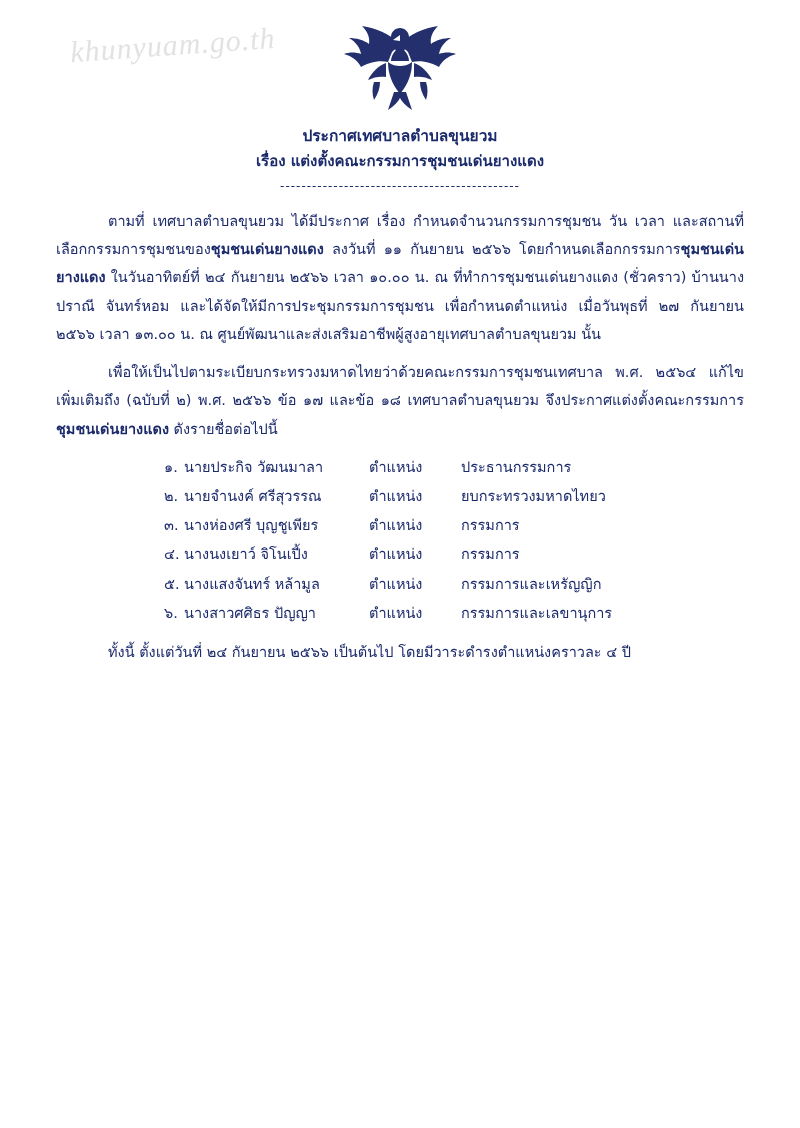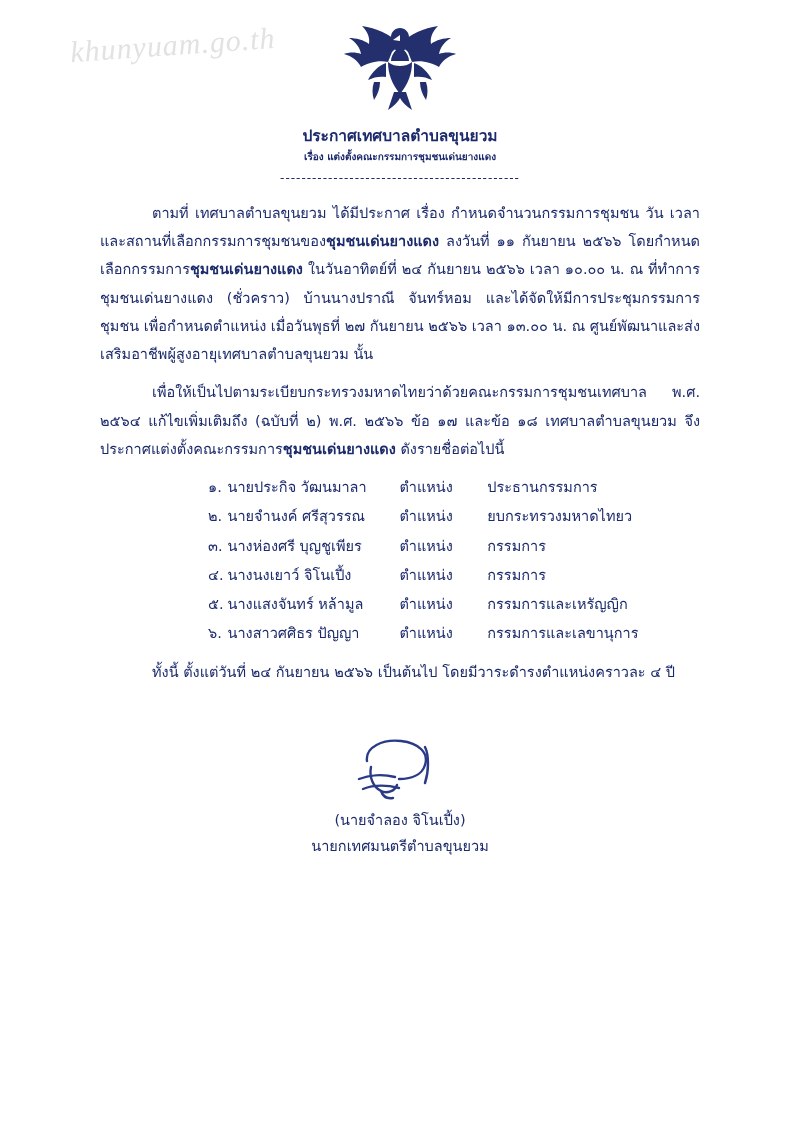--- a/index.html
+++ b/index.html
@@ -31,42 +31,42 @@
     font-family: "Liberation Serif", serif;
     font-style: italic;
     white-space: nowrap;
     user-select: none;
     transform: rotate(-4deg);
     z-index: 1;
   }
   .content {
     position: relative;
     z-index: 2;
-    padding: 0 100px;
+    padding: 0 56px;
   }
   .emblem {
     width: 100%;
     display: flex;
     justify-content: center;
     margin-top: 22px;
     margin-bottom: 10px;
   }
   .emblem svg { display: block; }
 
   .title-block {
     text-align: center;
     line-height: 1.6;
   }
   .title-line {
     font-size: 15.5px;
     font-weight: bold;
     color: #1b2a6b;
   }
   .subject-line {
-    font-size: 10px;
+    font-size: 15px;
     font-weight: bold;
     color: #1b2a6b;
   }
   .divider {
     text-align: center;
     color: #1b2a6b;
     font-size: 12px;
     letter-spacing: 1px;
     margin: 6px 0 14px 0;
     white-space: nowrap;
@@ -217,31 +217,15 @@
           <td class="position">กรรมการและเลขานุการ</td>
         </tr>
       </tbody>
     </table>
 
     <p class="closing">
       <span class="indent"></span><span>ทั้งนี้ ตั้งแต่วันที่ ๒๔ กันยายน ๒๕๖๖ เป็นต้นไป โดยมีวาระดำรงตำแหน่งคราวละ ๔ ปี</span>
     </p>
 
 
-    <div class="sign-block">
-      <div class="signature">
-        <svg width="150" height="74" viewBox="0 0 150 74" xmlns="http://www.w3.org/2000/svg">
-          <g fill="none" stroke="#2a3a86" stroke-width="2.4" stroke-linecap="round" stroke-linejoin="round">
-            <path d="M42 28 C40 14 58 6 76 8 C94 10 104 20 100 32 C97 42 86 46 74 46"></path>
-            <path d="M100 14 C104 22 104 38 100 50"></path>
-            <path d="M46 34 C44 44 48 54 56 58 C62 61 70 58 72 52"></path>
-            <path d="M34 46 C44 42 58 41 70 44"></path>
-            <path d="M38 56 C48 52 62 52 74 55"></path>
-            <path d="M56 58 C58 64 62 66 68 65"></path>
-          </g>
-        </svg>
-      </div>
-      <div class="sign-name">(นายจำลอง  จิโนเปี้ง)</div>
-      <div class="sign-role">นายกเทศมนตรีตำบลขุนยวม</div>
-    </div>
 
   </div>
 </div>
 
 </body></html>

